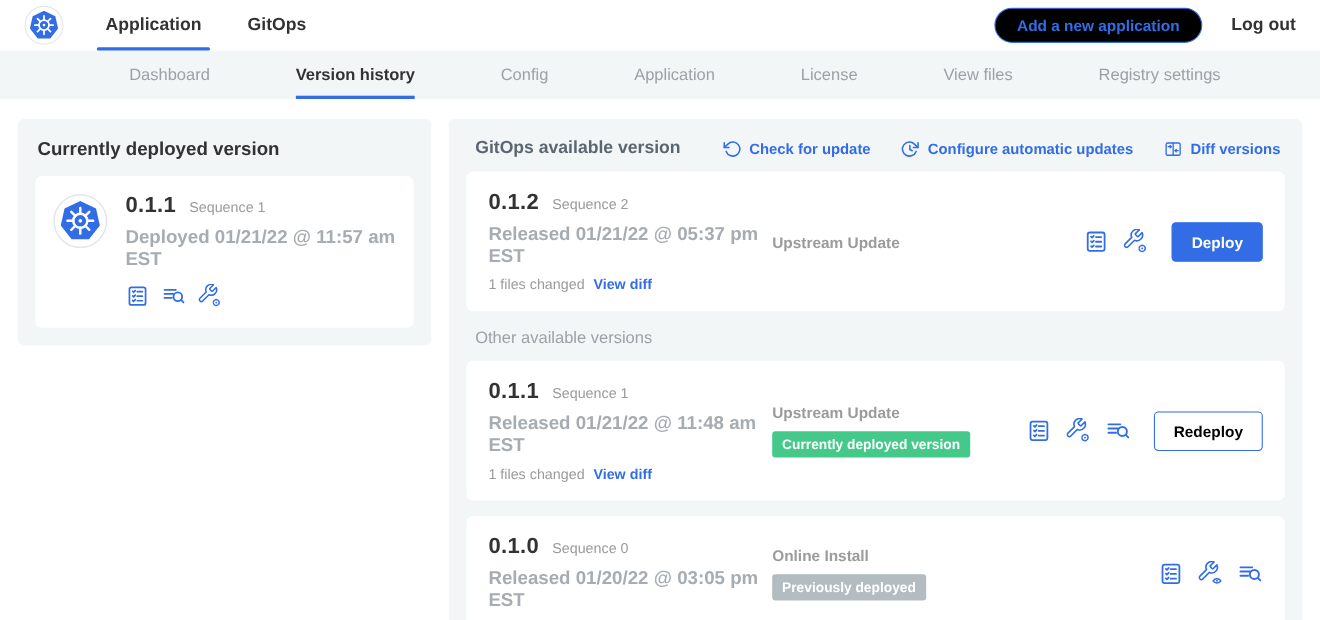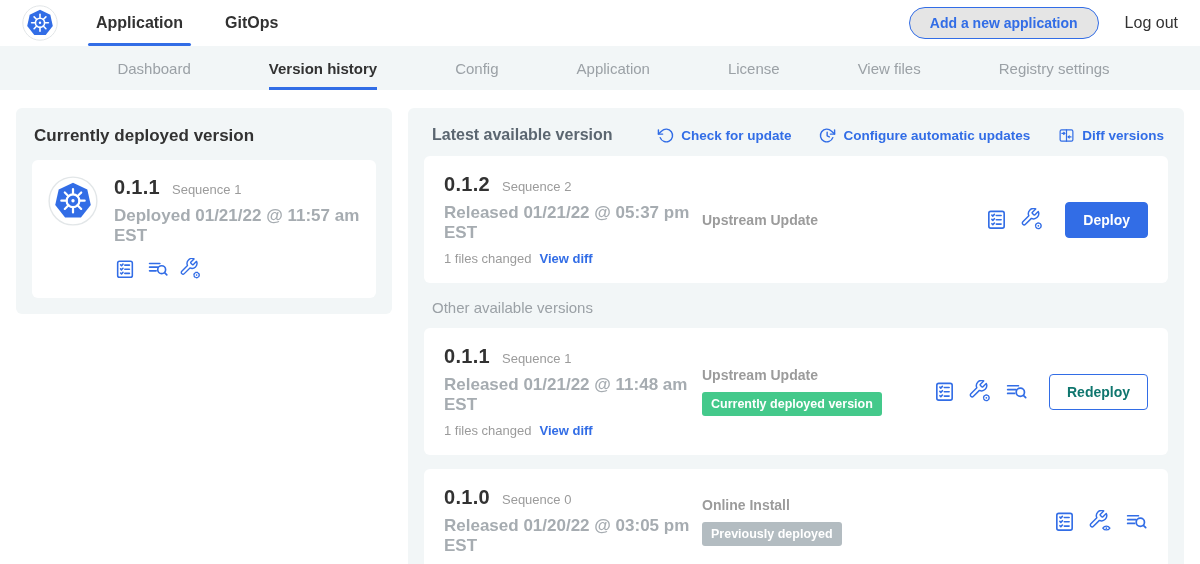--- a/index.html
+++ b/index.html
@@ -25,25 +25,25 @@
     height: 46px; padding: 0 6px; margin-right: 30px;
     font-size: 16px; font-weight: 700; color: #323232;
     cursor: pointer; text-decoration: none;
   }
   .topnav-tab.active::after {
     content: ""; position: absolute; left: -2px; right: -2px; bottom: 0;
     height: 3px; background: #326de6; border-radius: 2px;
   }
   .topnav-right { margin-left: auto; display: flex; align-items: center; gap: 26px; }
   .pill-btn {
-    background: #e5e5e5; border: 1.5px solid #326de6; color: #326de6;
+    background: #000000; border: 1.5px solid #326de6; color: #326de6;
     border-radius: 16px; padding: 7px 20px;
     font-family: inherit; font-size: 14px; font-weight: 700; cursor: pointer;
   }
-  .logout { font-size: 16px; font-weight: 400; color: #323232; cursor: pointer; text-decoration: none; }
+  .logout { font-size: 16px; font-weight: 700; color: #323232; cursor: pointer; text-decoration: none; }
 
   
   .subnav {
     height: 44px; background: #f2f6f7;
     display: flex; justify-content: center; gap: 78px; padding-left: 27px;
   }
   .subnav-tab {
     display: flex; align-items: center; height: 44px;
     font-size: 15px; font-weight: 500; color: #9ba1a6;
     border-bottom: 3px solid transparent; padding-top: 3px;
@@ -100,21 +100,21 @@
   .files-line { margin-top: 8px; font-size: 13px; color: #9b9b9b; font-weight: 500; display: flex; gap: 8px; align-items: baseline; }
   .view-diff { color: #326de6; font-weight: 700; cursor: pointer; text-decoration: none; }
   .vc-right { display: flex; align-items: center; gap: 13px; color: #326de6; }
   .vc-right .ic { cursor: pointer; }
   .vc-right svg { width: 23px; height: 23px; }
   .btn {
     font-family: inherit; font-size: 14px; font-weight: 700;
     border-radius: 4px; padding: 9px 17px; margin-left: 8px; cursor: pointer;
   }
   .btn-primary { background: #326de6; border: 1.5px solid #326de6; color: #fff; }
-  .btn-outline { background: #fff; border: 1.5px solid #326de6; color: #0f766e; }
+  .btn-outline { background: #fff; border: 1.5px solid #326de6; color: #000000; }
   .section-label { font-size: 15px; font-weight: 400; color: #9ba1a6; margin: 16px 8px 12px 8px; }
   .mt14 { margin-top: 14px; }
   .hidden-defs { position: absolute; width: 0; height: 0; overflow: hidden; }
 </style>
 </head>
 <body>
 
 <svg class="hidden-defs" xmlns="http://www.w3.org/2000/svg" aria-hidden="true">
   <defs>
     <symbol id="i-k8s" viewBox="0 0 36 36">
@@ -262,21 +262,21 @@
                 <use href="#i-wrench-gear"></use>
               </svg>
             </span>
         </div>
       </div>
     </div>
   </section>
 
   <section class="panel right-panel">
     <div class="rp-header">
-      <h2 class="rp-title">Latest available version</h2>
+      <h2 class="rp-title">GitOps available version</h2>
       <div class="rp-actions">
         <a class="rp-action">
           <svg>
               <use href="#i-refresh"></use>
             </svg>
           <span>Check for update</span>
         </a>
         <a class="rp-action">
           <svg>
               <use href="#i-schedule"></use>

